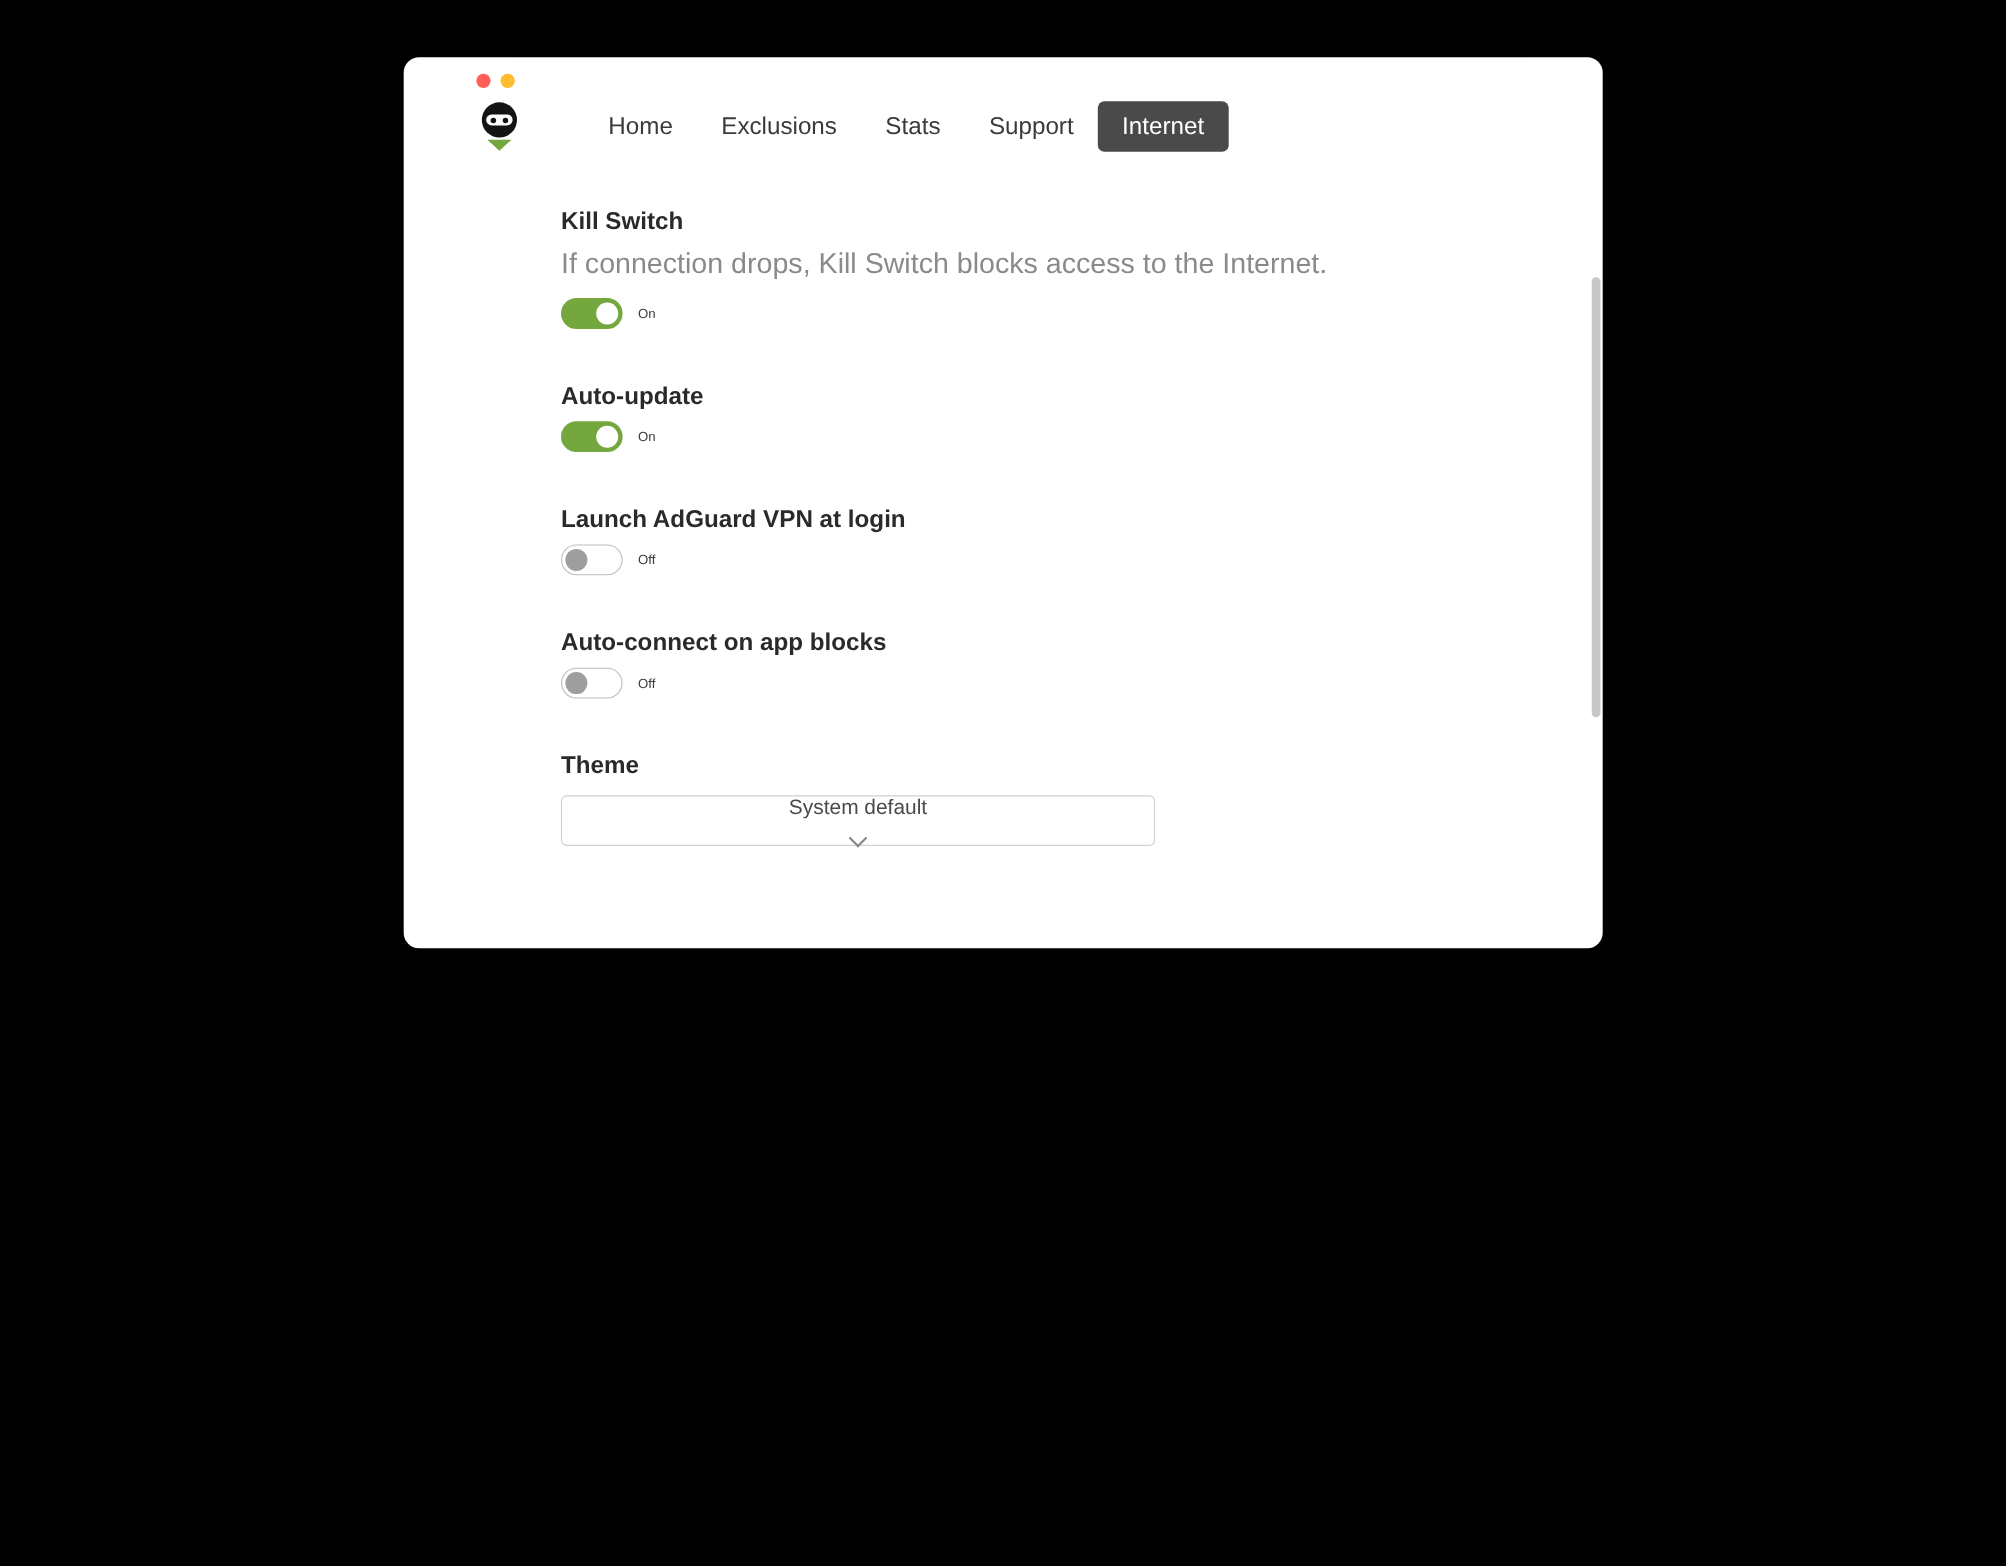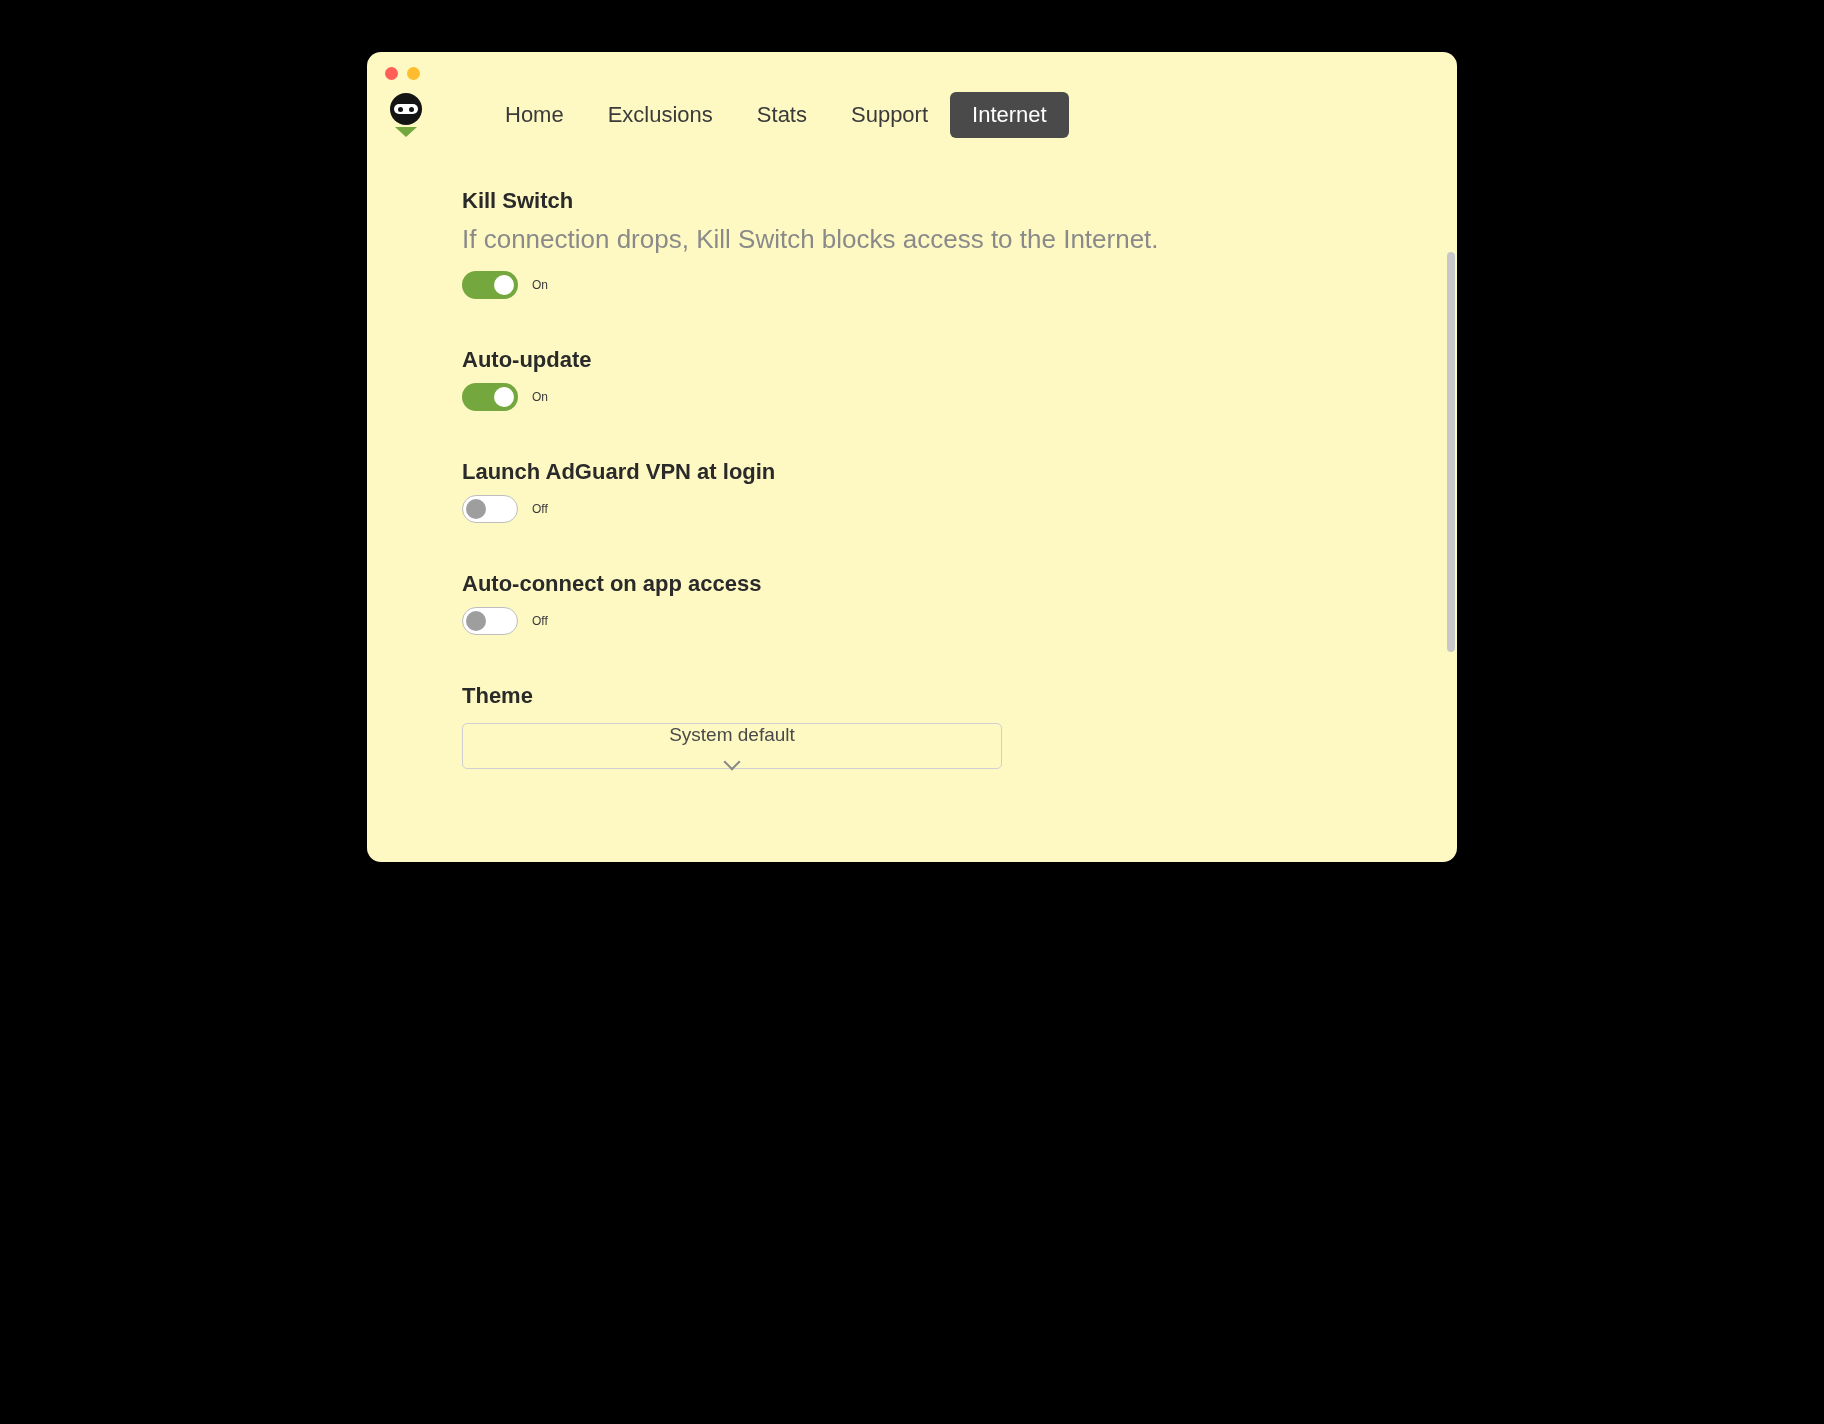--- a/index.html
+++ b/index.html
@@ -9,25 +9,26 @@
     width: 1824px;
     height: 1424px;
     display: flex;
     align-items: flex-start;
     justify-content: center;
     padding-top: 52px;
   }
   .window {
     width: 1090px;
     height: 810px;
-    background: #fef9c3;
+    background: #ffffff;
     border-radius: 14px;
     overflow: hidden;
     position: relative;
     box-shadow: 0 20px 60px rgba(0,0,0,0.5);
+    padding-left: 48px;
   }
   .titlebar {
     height: 28px;
     display: flex;
     align-items: center;
     padding-left: 18px;
     gap: 9px;
     padding-top: 14px;
   }
   .traffic-light {
@@ -260,21 +261,21 @@
       <div class="setting-title">Launch AdGuard VPN at login</div>
       <div class="toggle-row">
         <div class="toggle off">
             <div class="toggle-knob"></div>
           </div>
         <span class="toggle-label">Off</span>
       </div>
     </div>
 
     <div class="setting-block">
-      <div class="setting-title">Auto-connect on app access</div>
+      <div class="setting-title">Auto-connect on app blocks</div>
       <div class="toggle-row">
         <div class="toggle off">
             <div class="toggle-knob"></div>
           </div>
         <span class="toggle-label">Off</span>
       </div>
     </div>
 
     <div class="setting-block">
       <div class="setting-title">Theme</div>

